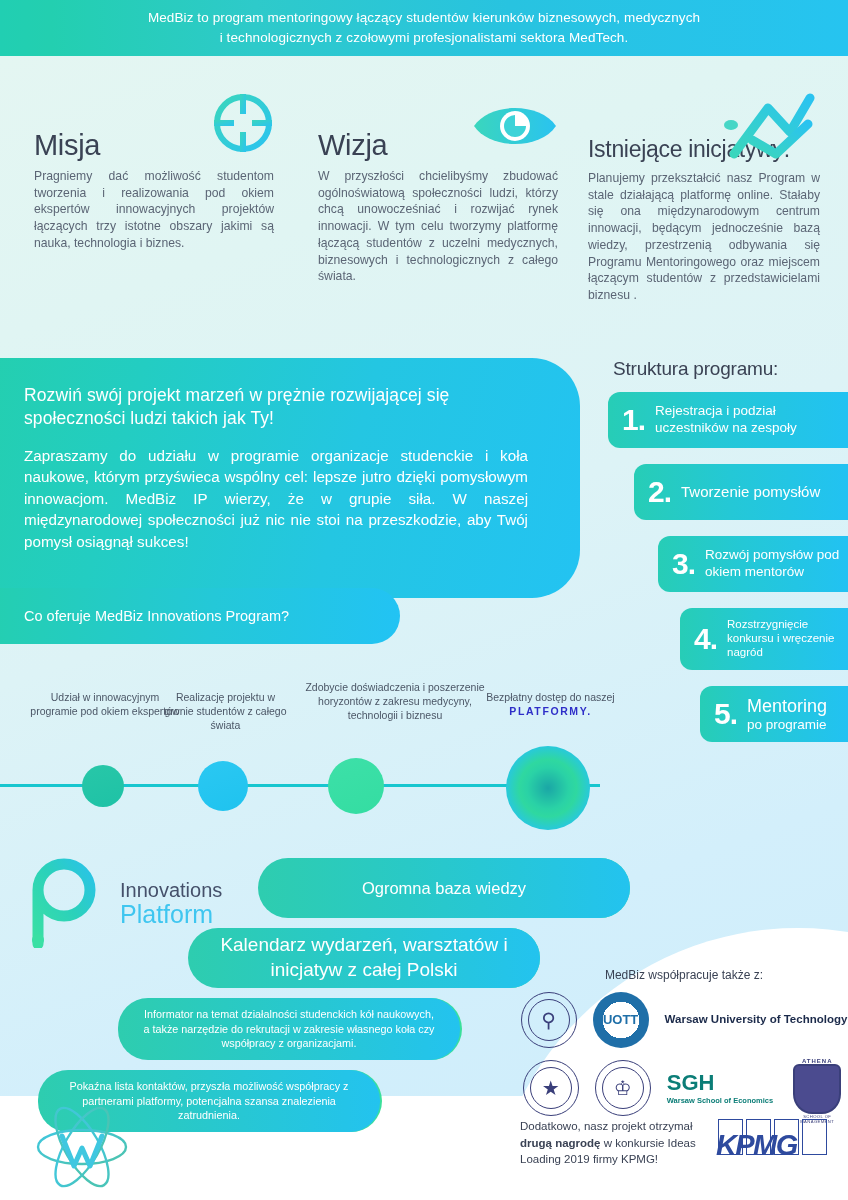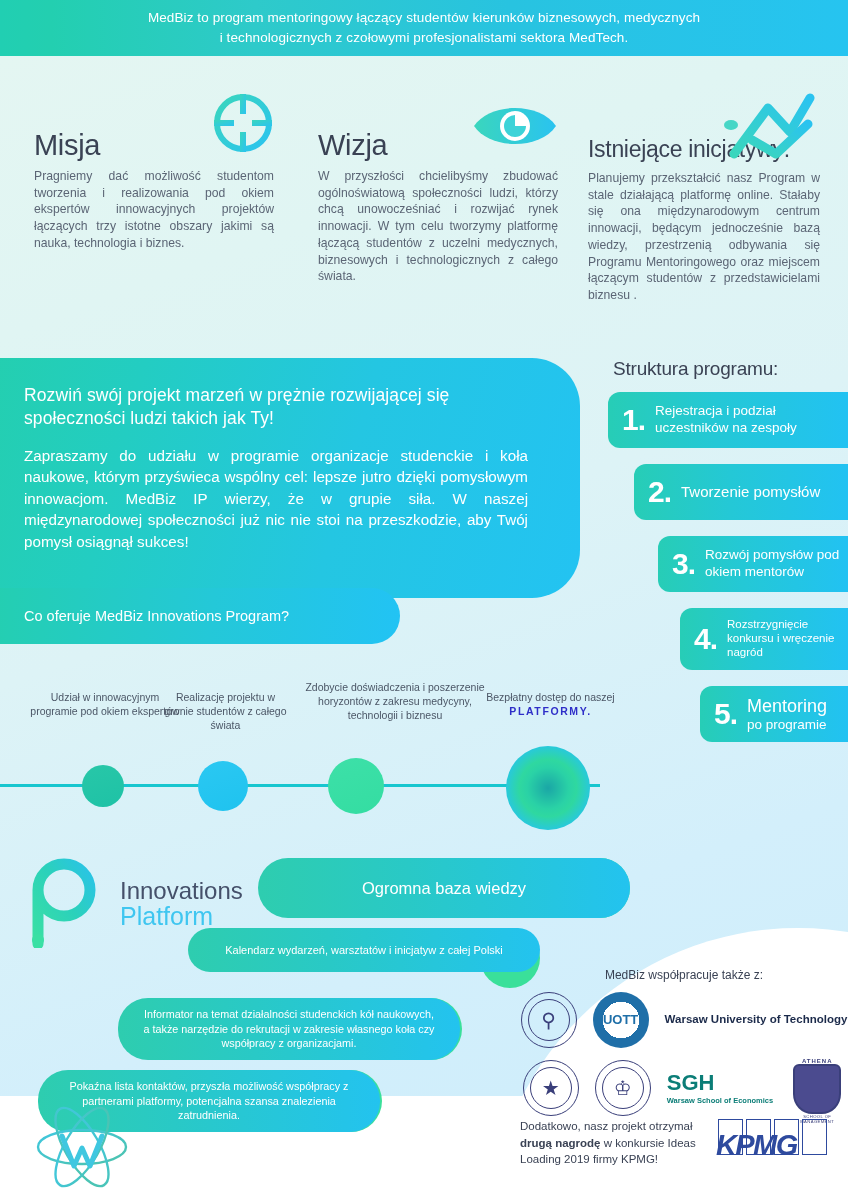--- a/index.html
+++ b/index.html
@@ -123,33 +123,33 @@
   .tl-label{position:absolute; text-align:center; font-size:10.5px; line-height:1.35; color:#4b5666;}
   .l1{left:30px;  top:18px; width:150px;}
   .l2{left:163px; top:18px; width:125px;}
   .l3{left:300px; top:8px;  width:190px;}
   .l4{left:478px; top:18px; width:145px;}
   .platform-word{color:#2e2ec8; font-weight:bold; letter-spacing:1.6px; font-size:10.5px;}
 
   
   .ip-logo{position:absolute; left:26px; top:856px; z-index:4; display:flex; align-items:center;}
   .ip-logo .texts{margin-left:12px;}
-  .ip-logo .t1{font-size:24px; color:#45506a; line-height:1.05;}
+  .ip-logo .t1{font-size:20px; color:#45506a; line-height:1.05;}
   .ip-logo .t2{font-size:25px; color:#3fc6f0; line-height:1.05;}
 
   .bars{position:absolute; left:0; top:850px; width:680px; z-index:3;}
   .bar{
     position:absolute; border-radius:30px;
     background:linear-gradient(90deg,#2ecdaf 0%, #29c9c6 40%, #23c3ef 100%);
     color:#fff; display:flex; align-items:center; justify-content:center;
     text-align:center; box-sizing:border-box;
   }
   .bar-dot{position:absolute; border-radius:50%; background:#3ae09a; z-index:-1;}
   .bar1{left:258px; top:8px;  width:372px; height:60px; font-size:16.5px;}
-  .bar2{left:188px; top:78px; width:352px; height:44px; font-size:11px; line-height:1.3;}
+  .bar2{left:188px; top:78px; width:352px; height:60px; font-size:19px; line-height:1.3;}
   .bar3{left:118px; top:148px; width:342px; height:62px; font-size:10.8px; line-height:1.35; padding:0 22px;}
   .bar4{left:38px;  top:220px; width:342px; height:62px; font-size:10.8px; line-height:1.35; padding:0 20px;}
   .d1{left:570px; top:8px;  width:60px; height:60px;}
   .d2{left:480px; top:78px; width:60px; height:60px;}
   .d3{left:400px; top:148px; width:62px; height:62px;}
   .d4{left:320px; top:220px; width:62px; height:62px;}
 
   
   .partners{position:absolute; left:520px; top:968px; width:328px; z-index:5;}
   .partners-title{font-size:12px; color:#3a4254; text-align:center; margin-bottom:10px;}

